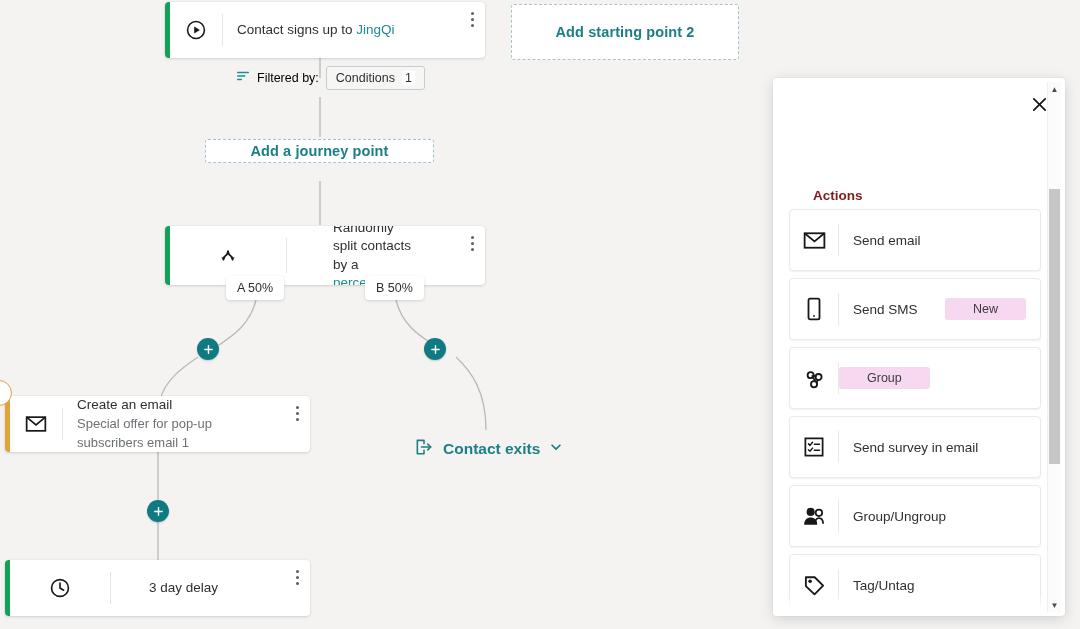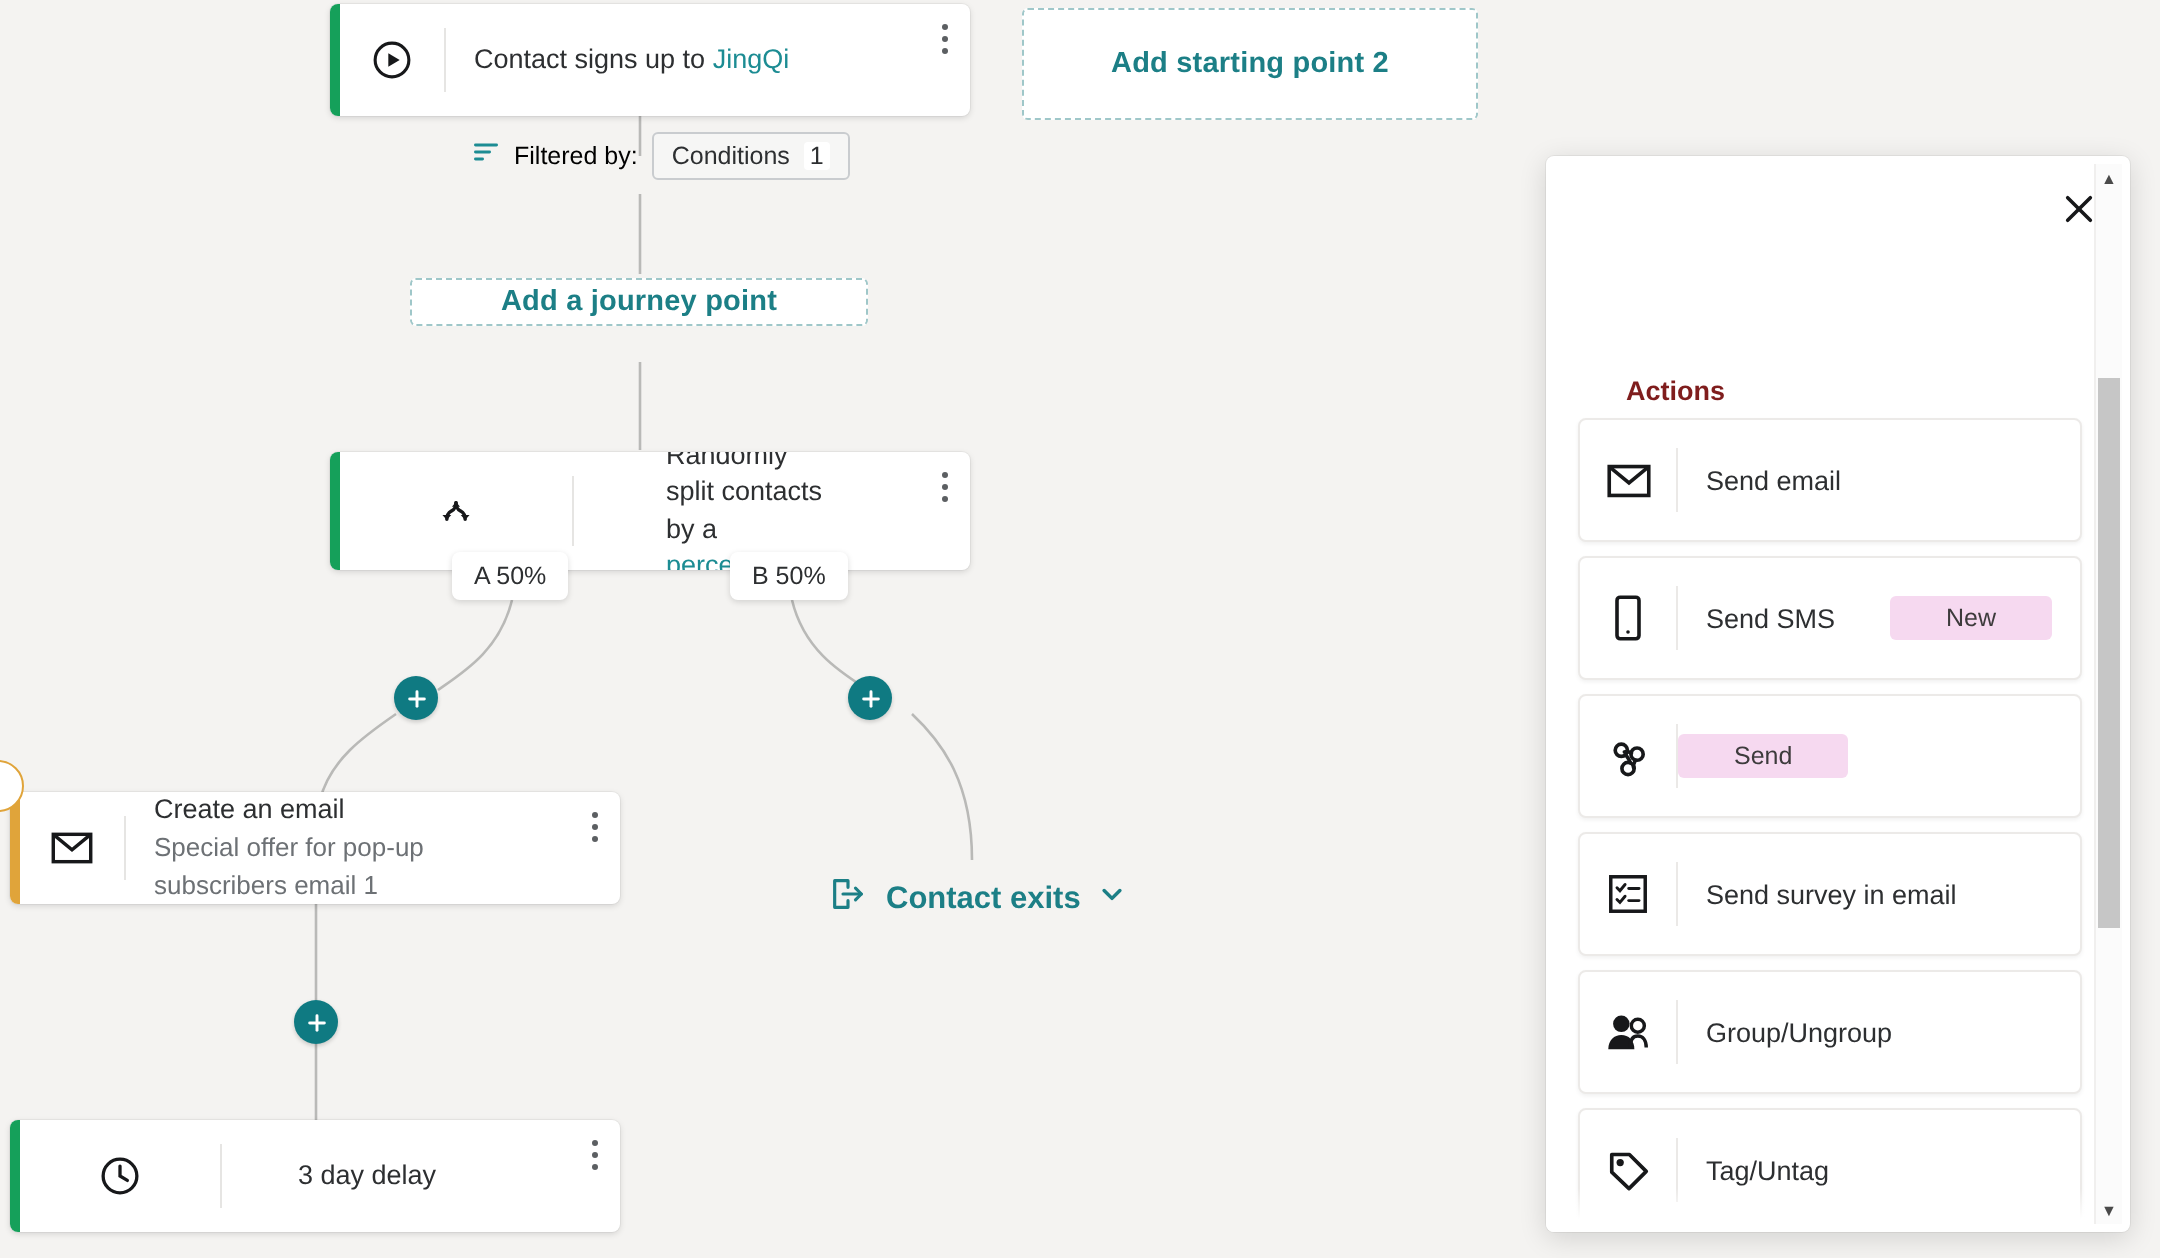--- a/index.html
+++ b/index.html
@@ -406,21 +406,21 @@
           <svg width="23" height="23" viewBox="0 0 24 24" fill="none" stroke="#17181a" stroke-width="1.9" stroke-linecap="round">
             <circle cx="8" cy="8.5" r="3.2"></circle>
             <circle cx="16.2" cy="10.5" r="3.2"></circle>
             <circle cx="11.5" cy="18" r="3.2"></circle>
             <path d="M10.4 11 C11.6 12.6, 12.4 13.6, 12.6 15"></path>
             <path d="M13.3 10 C12 9.3, 10.8 9, 9.6 9.4"></path>
             <path d="M15.4 13.6 C14.6 15.2, 14 16.3, 14.4 17.6"></path>
           </svg>
         </div>
         <div class="adiv"></div>
-        <div class="badge">Send</div>
+        <div class="badge">Group</div>
       </div>
 
       <div class="act">
         <div class="aicon">
           <svg width="22" height="22" viewBox="0 0 24 24" fill="none" stroke="#17181a" stroke-width="1.9" stroke-linecap="round">
             <rect x="2.6" y="2.6" width="18.8" height="18.8"></rect>
             <path d="M6 8.6 L7.6 10.2 L10.4 6.8" stroke-width="1.6"></path>
             <path d="M12.4 9 H18" stroke-width="1.6"></path>
             <path d="M6 15 L7.6 16.6 L10.4 13.2" stroke-width="1.6"></path>
             <path d="M12.4 15.6 H18" stroke-width="1.6"></path>

